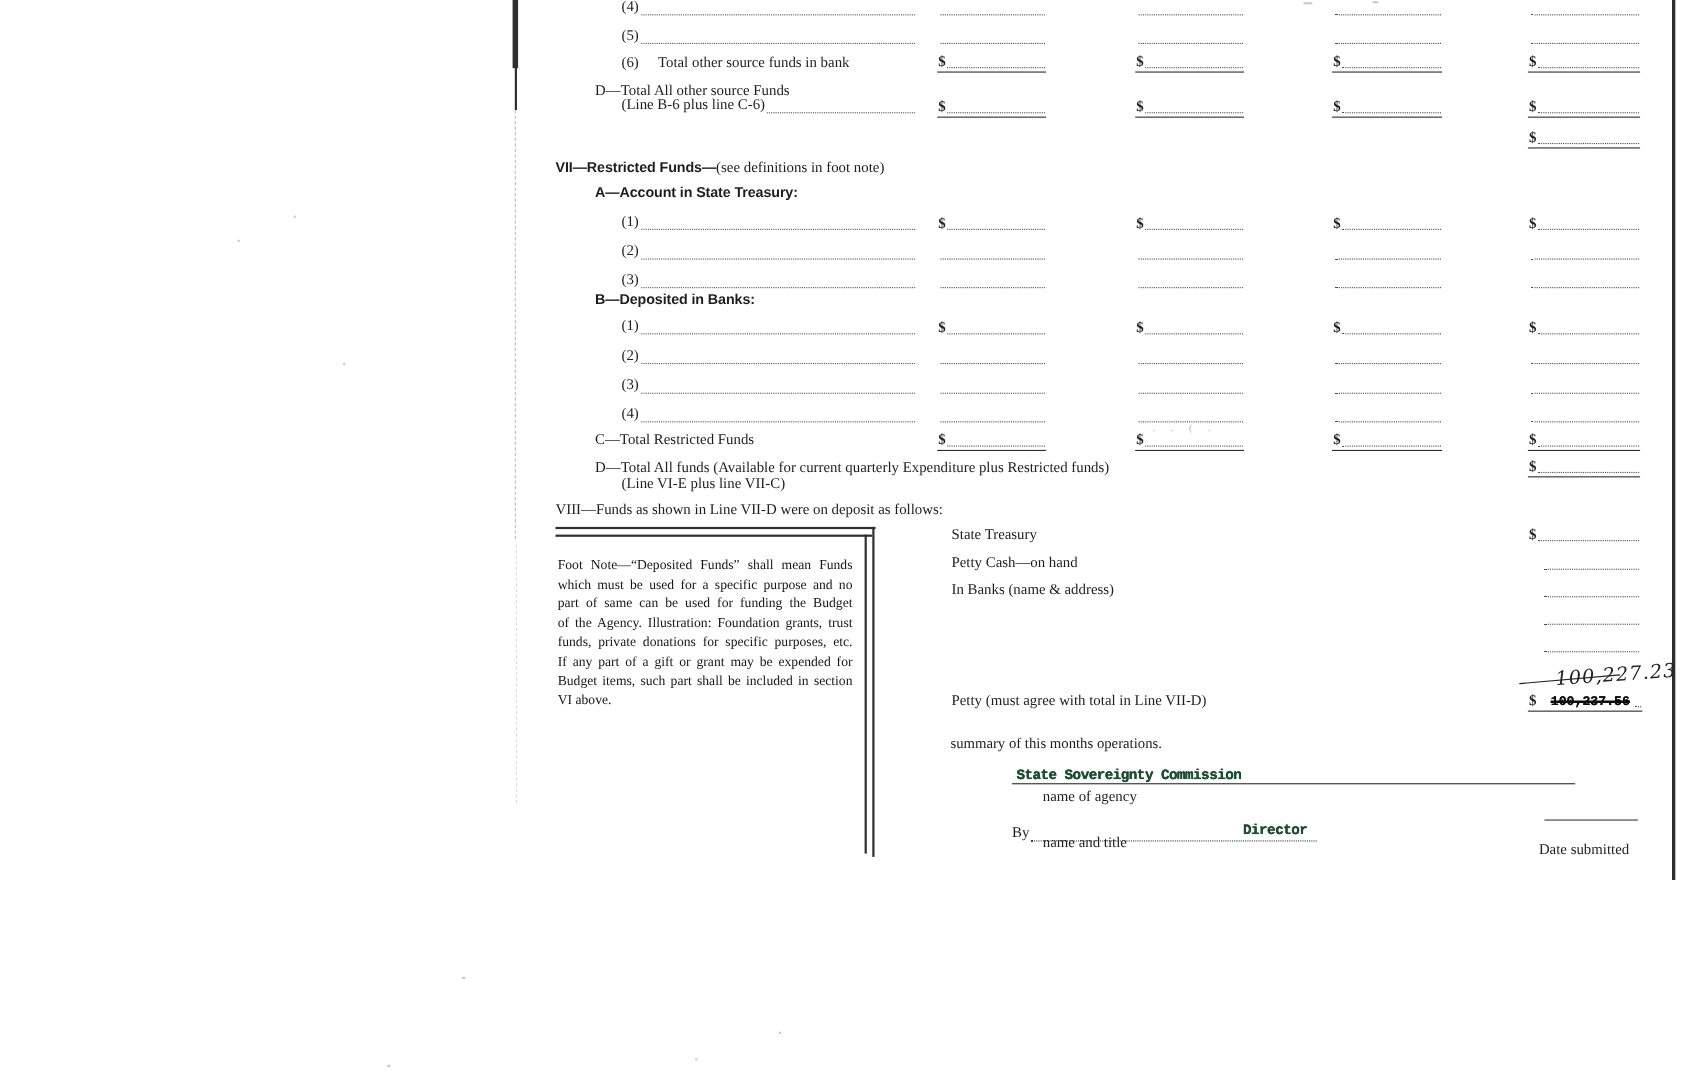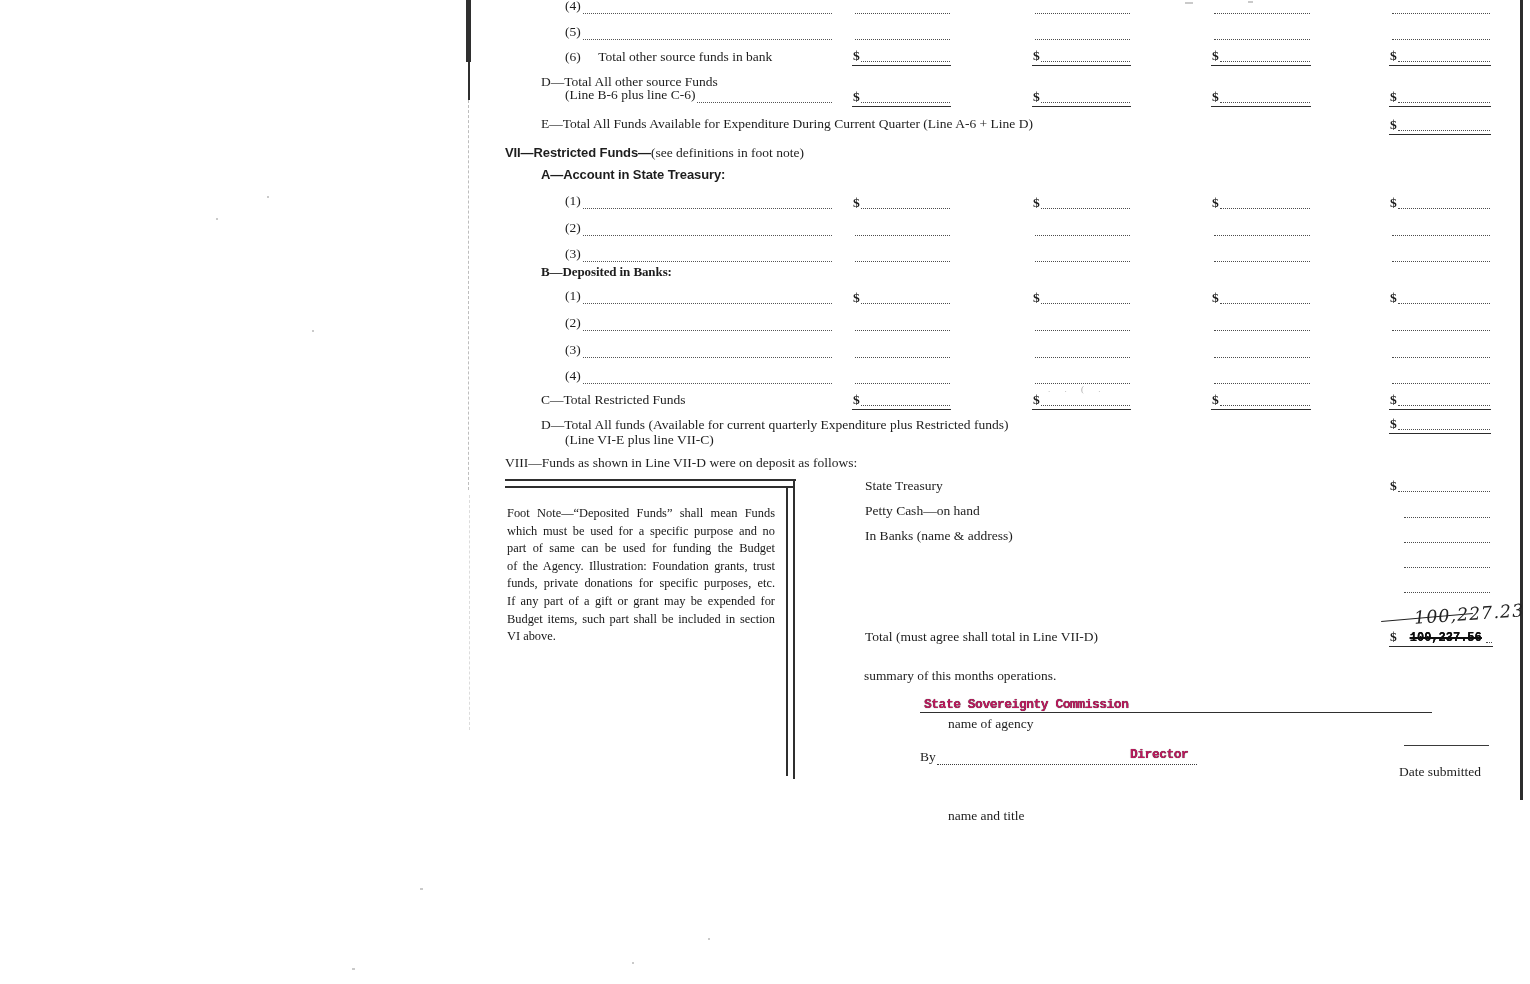--- a/index.html
+++ b/index.html
@@ -21,21 +21,21 @@
   
   .cell { position:absolute; height:16px; display:flex; align-items:flex-end; }
   .cell .ds { font-size:13.5px; font-weight:700; line-height:12px; margin-right:1px; }
   .cell .ln { flex:1; height:100%; border-bottom:1.6px dotted #4c4c4c; }
   .cell.total::after { content:""; position:absolute; left:-1px; right:-1px; bottom:-4px; border-top:1.8px solid #2c2c2c; }
   .cell .typed { font-family:"Liberation Mono","DejaVu Sans Mono",monospace; font-weight:700; font-size:12px;
                  color:#0e0e0e; margin:0 4px -2px 12px; text-decoration:line-through; text-decoration-thickness:2px;
                  text-shadow:0 0 0.6px #000; }
 
   
-  .typedtxt { font-family:"Liberation Mono","DejaVu Sans Mono",monospace; font-weight:700; color:#be185d;
+  .typedtxt { font-family:"Liberation Mono","DejaVu Sans Mono",monospace; font-weight:700; color:#14532d;
               text-shadow:0 0 0.7px #000; letter-spacing:-0.5px; }
 
   
   .hand { font-family:"DejaVu Serif",serif; font-style:italic; font-size:17.5px; color:#222;
           transform:rotate(-4deg); letter-spacing:1px; }
 
   
   .hline { position:absolute; background:#2f2f2f; }
   .vline { position:absolute; background:#2f2f2f; }
   .solidline { position:absolute; border-bottom:1.4px solid #3a3a3a; }
@@ -133,23 +133,20 @@
     </div>
   <div class="cell total" style="left:1212px; top:87px; width:98px;">
       <span class="ds">$</span>
       <i class="ln"></i>
     </div>
   <div class="cell total" style="left:1390px; top:87px; width:100px;">
       <span class="ds">$</span>
       <i class="ln"></i>
     </div>
 
-  <div class="abs t" style="left:541px; top:116px;">
-    <span>E—Total All Funds Available for Expenditure During Current Quarter (Line A-6 + Line D)</span>
-  </div>
   <div class="cell total" style="left:1390px; top:115px; width:100px;">
       <span class="ds">$</span>
       <i class="ln"></i>
     </div>
 
   <div class="abs" style="left:505px; top:143px;">
     <span class="sansb">VII—Restricted Funds—</span><span class="t">(see definitions in foot note)</span>
   </div>
 
   <div class="abs sansb" style="left:541px; top:167px;">A—Account in State Treasury:</div>
@@ -202,21 +199,21 @@
   <div class="cell" style="left:1035px; top:246px; width:95px;">
       <i class="ln"></i>
     </div>
   <div class="cell" style="left:1214px; top:246px; width:96px;">
       <i class="ln"></i>
     </div>
   <div class="cell" style="left:1392px; top:246px; width:98px;">
       <i class="ln"></i>
     </div>
 
-  <div class="abs sansb" style="left:541px; top:264px;font-family:Liberation Serif, serif;">B—Deposited in Banks:</div>
+  <div class="abs sansb" style="left:541px; top:264px;">B—Deposited in Banks:</div>
 
   <div class="num-row" style="left:565px; top:288px; width:267px;">
     <span>(1)</span>
       <i class="leader"></i>
   </div>
   <div class="cell" style="left:853px; top:288px; width:97px;">
       <span class="ds">$</span>
       <i class="ln"></i>
     </div>
   <div class="cell" style="left:1033px; top:288px; width:97px;">
@@ -347,37 +344,37 @@
   <div class="cell" style="left:1404px; top:552px; width:86px;">
       <i class="ln"></i>
     </div>
   <div class="cell" style="left:1404px; top:577px; width:86px;">
       <i class="ln"></i>
     </div>
 
   <div class="abs hand" style="left:1414px; top:604px;">100,227.23</div>
   <div class="abs" style="left:1381px; top:617px; width:92px; height:0; border-top:1.6px solid #222; transform:rotate(-5deg);"></div>
 
-  <div class="abs t" style="left:865px; top:629px;">Total (must agree shall total in Line VII-D)</div>
+  <div class="abs t" style="left:865px; top:629px;">Petty (must agree with total in Line VII-D)</div>
   <div class="cell total" style="left:1390px; top:627px; width:102px;">
     <span class="ds">$</span>
     <span class="typed">100,237.56</span>
     <i class="ln"></i>
   </div>
 
   <div class="abs" style="left:864px; top:668px; font-size:13.4px;">summary of this months operations.</div>
 
   <div class="abs typedtxt" style="left:924px; top:697px; font-size:13px;">State Sovereignty Commission</div>
   <div class="solidline" style="left:920px; top:712px; width:512px; border-bottom:1.6px solid #2f2f2f;"></div>
   <div class="abs cap" style="left:948px; top:716px;">name of agency</div>
 
   <div class="abs t" style="left:920px; top:749px;">By</div>
   <div class="abs" style="left:937px; top:748px; width:260px; height:16px; border-bottom:1.5px dotted #3c3c3c;"></div>
   <div class="abs typedtxt" style="left:1130px; top:747px; font-size:13px;">Director</div>
-  <div class="abs cap" style="left:948px; top:808px;">name and title</div>
+  <div class="abs cap" style="left:948px; top:758px;">name and title</div>
 
   <div class="solidline" style="left:1404px; top:745px; width:85px;"></div>
   <div class="abs cap" style="left:1399px; top:764px;">Date submitted</div>
 
   <div>
     <div class="noise-dot" style="left:267px; top:196px; width:2px; height:2px;"></div>
     <div class="noise-dot" style="left:216px; top:218px; width:2px; height:2px;"></div>
     <div class="noise-dot" style="left:312px; top:330px; width:2px; height:2px;"></div>
     <div class="noise-dot" style="left:1185px; top:2px; width:8px; height:2px;"></div>
     <div class="noise-dot" style="left:1248px; top:1px; width:5px; height:2px;"></div>

